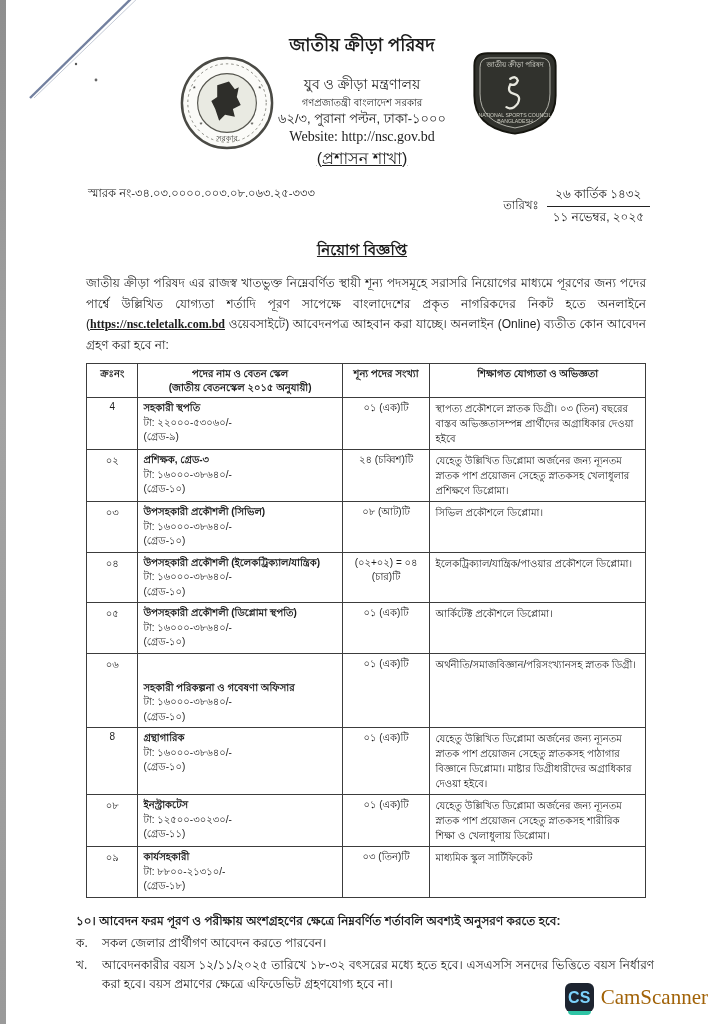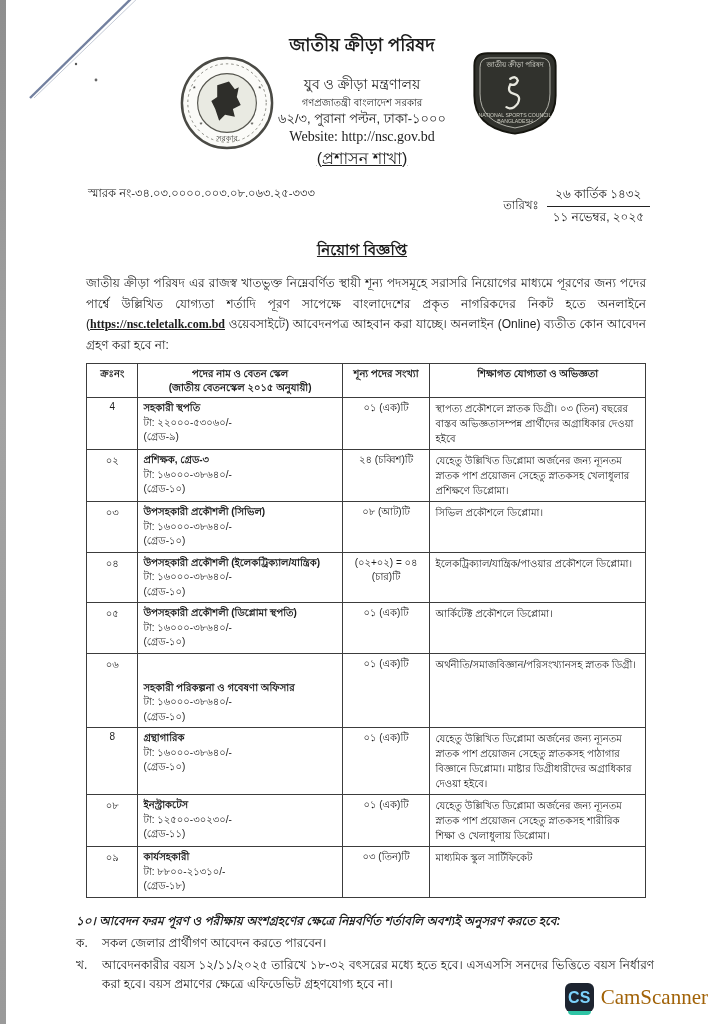--- a/index.html
+++ b/index.html
@@ -62,21 +62,21 @@
   }
   table.posts th { font-weight:bold; text-align:center; line-height:1.35; }
   td.sl { text-align:center; width:52px; }
   td.post { width:208px; line-height:1.45; }
   td.post .post-name { font-weight:bold; }
   td.vac { text-align:center; width:89px; line-height:1.45; }
   td.qual { width:220px; line-height:1.5; text-align:left; }
 
   
   .conditions { margin:14px 70px 0 76px; font-size:12px; line-height:1.6; }
-  .cond-heading { font-weight:bold;font-style:italic; }
+  .cond-heading { font-weight:bold; }
   .cond-item { display:flex; margin-top:3px; }
   .cond-label { width:26px; flex:0 0 26px; }
   .cond-text { flex:1; text-align:justify; }
 
   
   .camscanner {
     position:absolute; right:16px; bottom:12px;
     display:flex; align-items:center; gap:7px;
   }
   .cs-badge {

